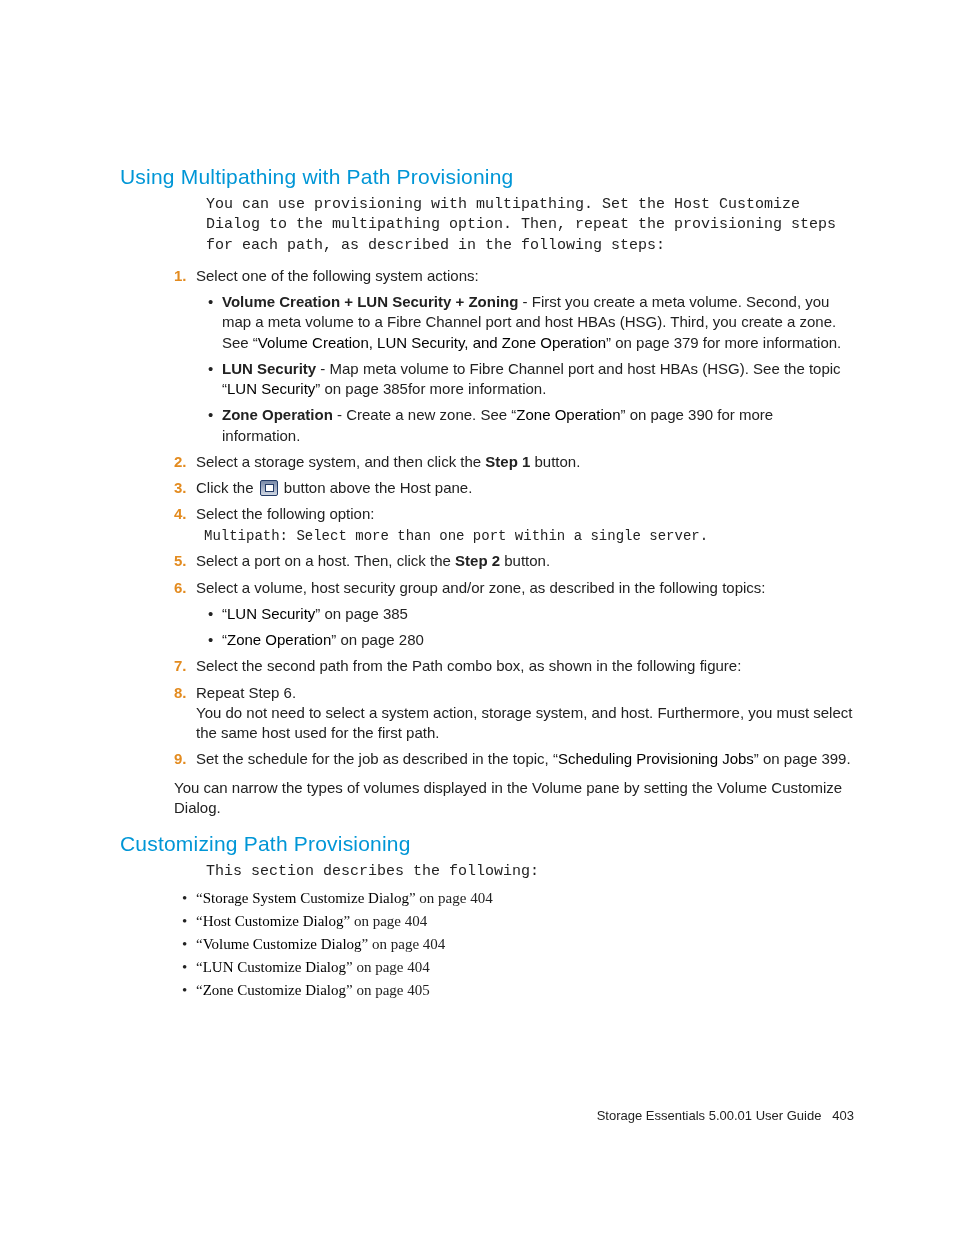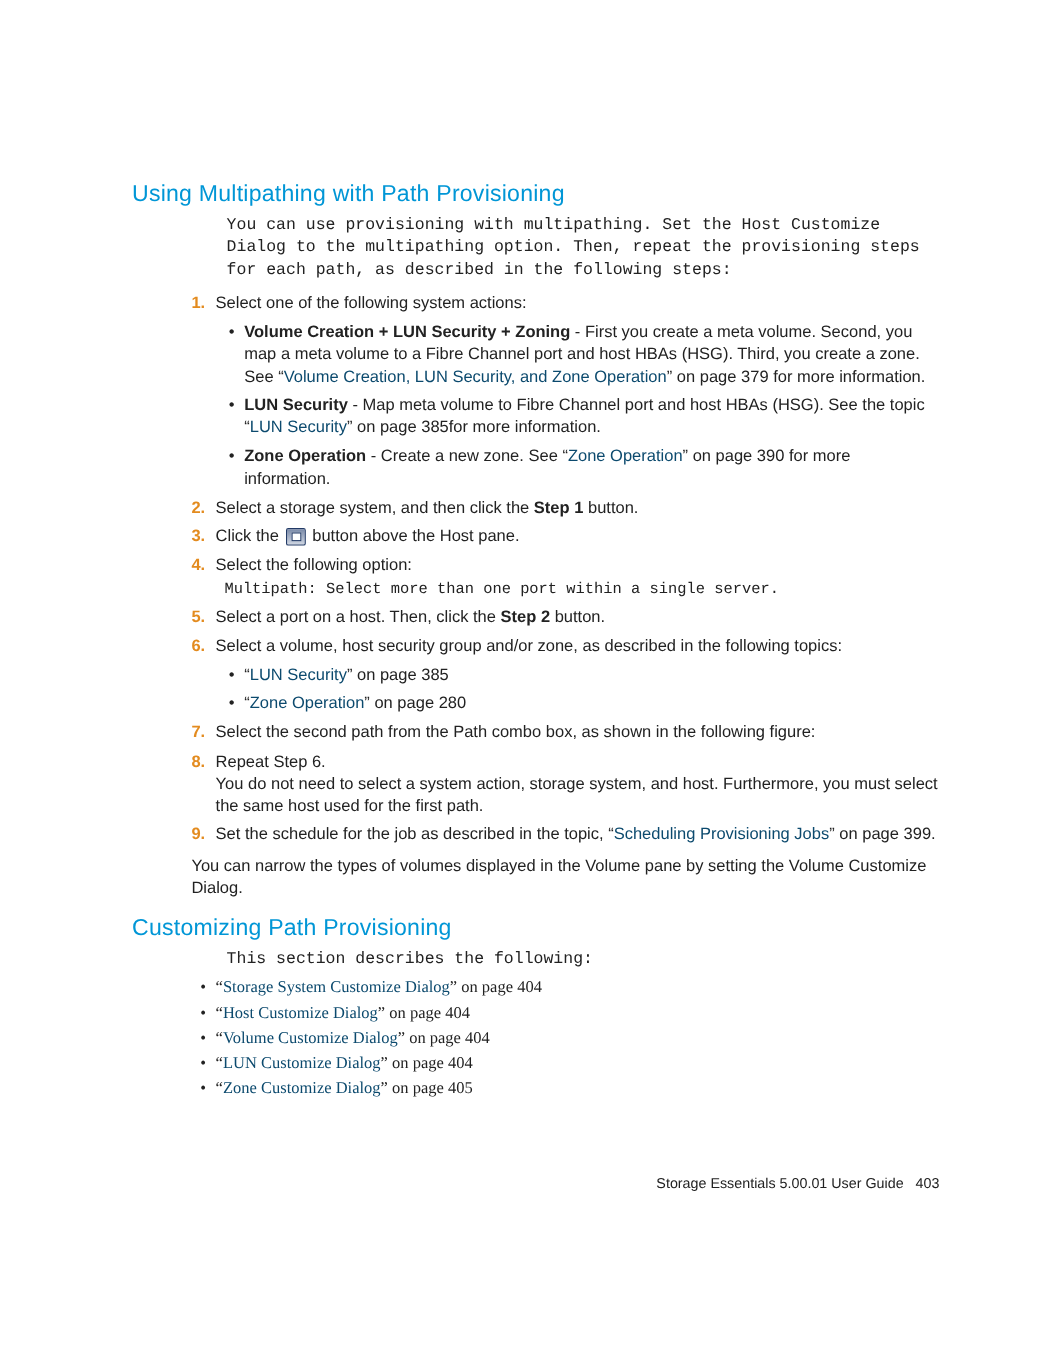--- a/index.html
+++ b/index.html
@@ -58,21 +58,21 @@
     line-height: 1.35;
   }
   ul.bullets > li::before {
     content: "•";
     position: absolute;
     left: -14px;
     color: #222;
   }
   .bold { font-weight: 700; }
   a.link {
-    color: #0c4a6e;
+    color: #000000;
     text-decoration: none;
     cursor: pointer;
   }
   .icon-box {
     display: inline-block;
     vertical-align: text-bottom;
     width: 16px;
     height: 14px;
     border: 1px solid #223a66;
     background: linear-gradient(#7a8aa8,#cfd6e2);
@@ -110,21 +110,21 @@
   }
   .section2-bullets > li::before {
     content: "•";
     position: absolute;
     left: -14px;
     color: #222;
   }
   .footer {
     position: absolute;
     right: 100px;
-    top: 1068px;
+    top: 1108px;
     font-size: 13px;
     color: #222;
   }
 </style>
 </head>
 <body>
 
 <div class="page">
   <h1>Using Multipathing with Path Provisioning</h1>
   <p class="intro">You can use provisioning with multipathing. Set the Host Customize Dialog to the multipathing option. Then, repeat the provisioning steps for each path, as described in the following steps:</p>

